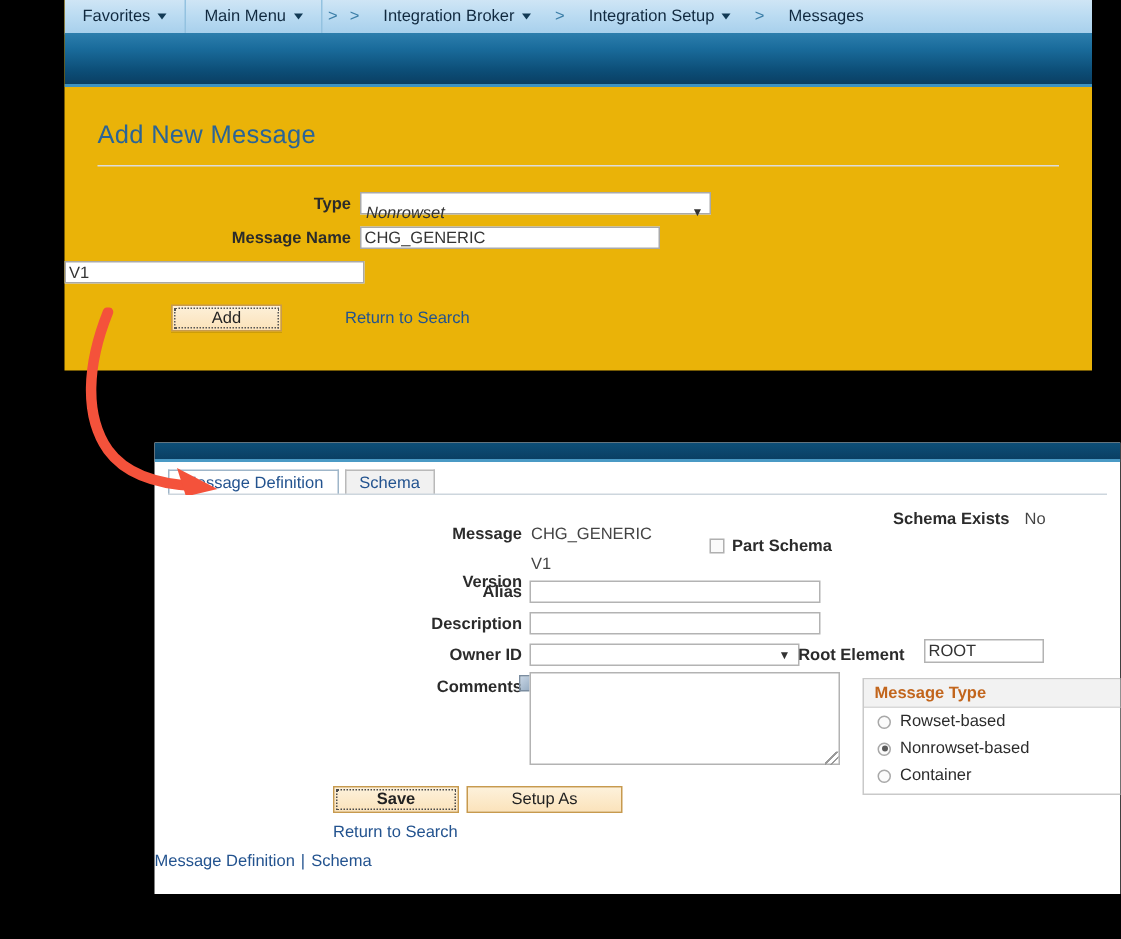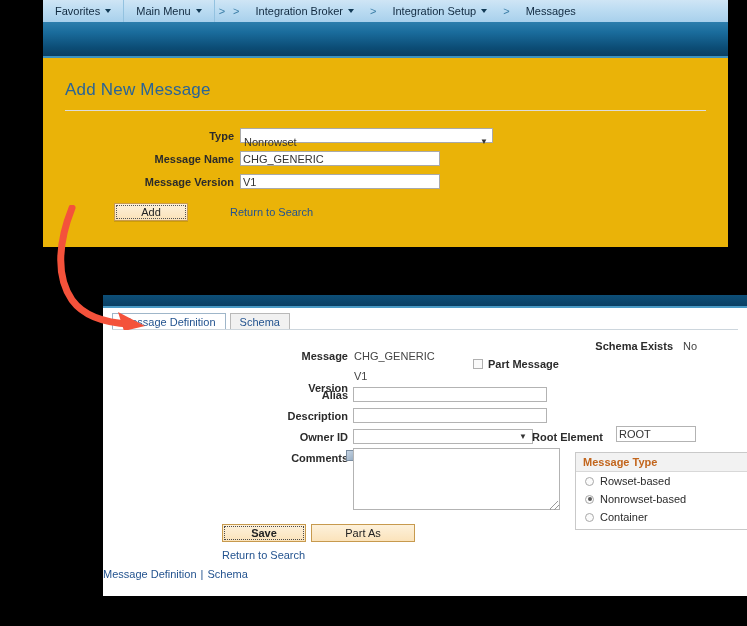--- a/index.html
+++ b/index.html
@@ -50,24 +50,24 @@
     position:absolute;left:22px;top:110px;width:641px;height:1px;background:#dcdcdc;
   }
 
   .form1{position:absolute;left:0;top:128px;width:685px;}
   .frow{display:flex;align-items:center;margin-bottom:8px;}
   .flabel{
     width:191px;text-align:right;padding-right:6px;
     font-size:11px;font-weight:bold;color:#2b2b2b;
   }
   .ctl-select{
-    width:253px;height:15px;font-size:11px;color:#333;
+    width:234px;height:15px;font-size:11px;color:#333;
     border:1px solid #a9a9a9;background:#fff;
     display:flex;align-items:center;justify-content:space-between;
-    padding:12px 0 0 3px;box-sizing:border-box;font-family:"Liberation Sans",sans-serif;
+    padding:12px 0 0 3px;box-sizing:border-box;font-family:"Liberation Sans",sans-serif;font-style:italic;
   }
   .ctl-select .dd-arrow{
     width:16px;height:13px;display:flex;align-items:center;justify-content:center;
     font-size:8px;color:#333;
   }
   .ctl-input{
     width:200px;height:15px;box-sizing:border-box;
     border:1px solid #a9a9a9;background:#fff;
     font-size:11px;color:#333;padding:0 2px;
     font-family:"Liberation Sans",sans-serif;
@@ -237,21 +237,20 @@
           <span class="dd-arrow">▼</span>
         </div>
       </div>
 
       <div class="frow">
         <div class="flabel">Message Name</div>
         <input class="ctl-input" value="CHG_GENERIC" style="">
       </div>
 
       <div class="frow">
-        <div class="flabel">Message Version</div>
         <input class="ctl-input" value="V1" style="">
       </div>
 
       <div class="btnrow">
         <div class="pt-btn focused">Add</div>
         <a class="link" style="margin-left:42px;">Return to Search</a>
       </div>
     </div>
   </div>
 
@@ -288,21 +287,21 @@
       <div class="dlabel" style="position:absolute;left:95px;top:115px;width:150px;">Comments</div>
       <span class="small-icon" style="left:243px;top:113px;"></span>
       <textarea class="d-textarea" style="position: absolute; left: 250px; top: 111px; width: 207px; height: 62px;" value=""></textarea>
       <span class="resize-grip" style="left:447px;top:164px;"></span>
 
       <div class="dlabel" style="position:absolute;left:430px;top:3px;width:140px;">Schema Exists</div>
       <div class="dvalue" style="position:absolute;left:580px;top:3px;">No</div>
 
       <div style="position:absolute;left:370px;top:21px;display:flex;align-items:center;">
         <span class="checkbox"></span>
-        <span style="font-size:11px;font-weight:bold;color:#2b2b2b;">Part Message</span>
+        <span style="font-size:11px;font-weight:bold;color:#2b2b2b;">Part Schema</span>
       </div>
 
       <div class="dlabel" style="position:absolute;left:370px;top:94px;width:130px;">Root Element</div>
       <input class="d-input" style="position: absolute; left: 513px; top: 89px; width: 80px; height: 16px;" value="ROOT">
     </div>
 
     <div id="msgtype-box" style="position:absolute;left:472px;top:157px;width:190px;height:78px;">
       <div id="msgtype-head">Message Type</div>
       <div class="radio-row">
         <span class="radio"></span>
@@ -312,21 +311,21 @@
         <span class="radio on"></span>
         <span>Nonrowset-based</span>
       </div>
       <div class="radio-row">
         <span class="radio"></span>
         <span>Container</span>
       </div>
     </div>
 
     <div class="save-btn dotted" style="position:absolute;left:119px;top:229px;width:82px;font-weight:bold;">Save</div>
-    <div class="save-btn" style="position:absolute;left:208px;top:229px;width:102px;">Part As</div>
+    <div class="save-btn" style="position:absolute;left:208px;top:229px;width:102px;">Setup As</div>
 
     <a class="link" style="position:absolute;left:119px;top:254px;">Return to Search</a>
 
     <div style="position:absolute;left:0px;top:273px;display:flex;gap:4px;font-size:11px;">
       <a class="link">Message Definition</a>
       <span class="link" style="cursor:default;">|</span>
       <a class="link">Schema</a>
     </div>
   </div>
 

